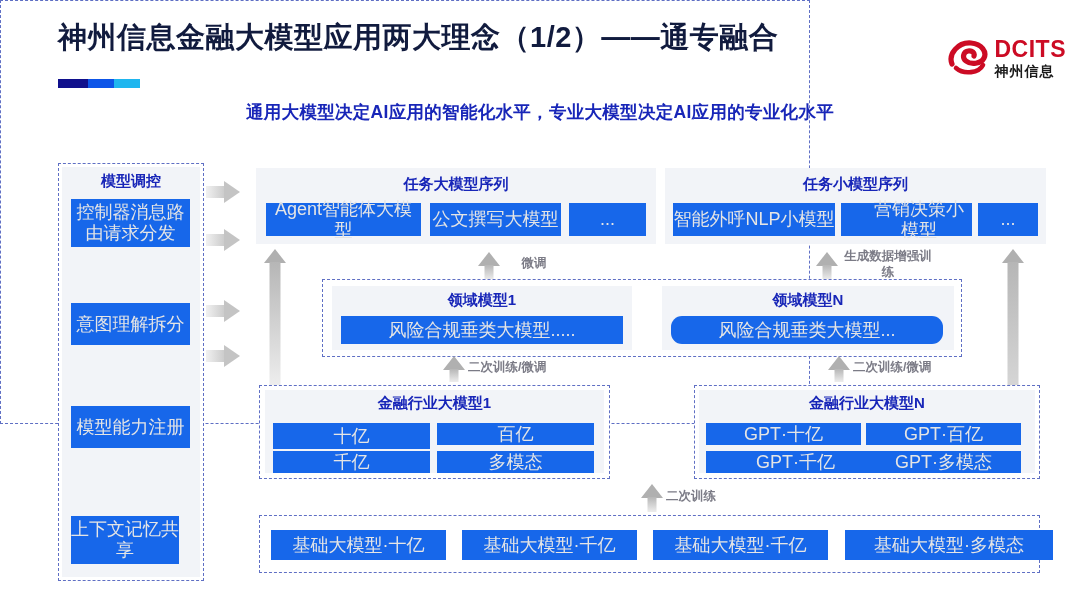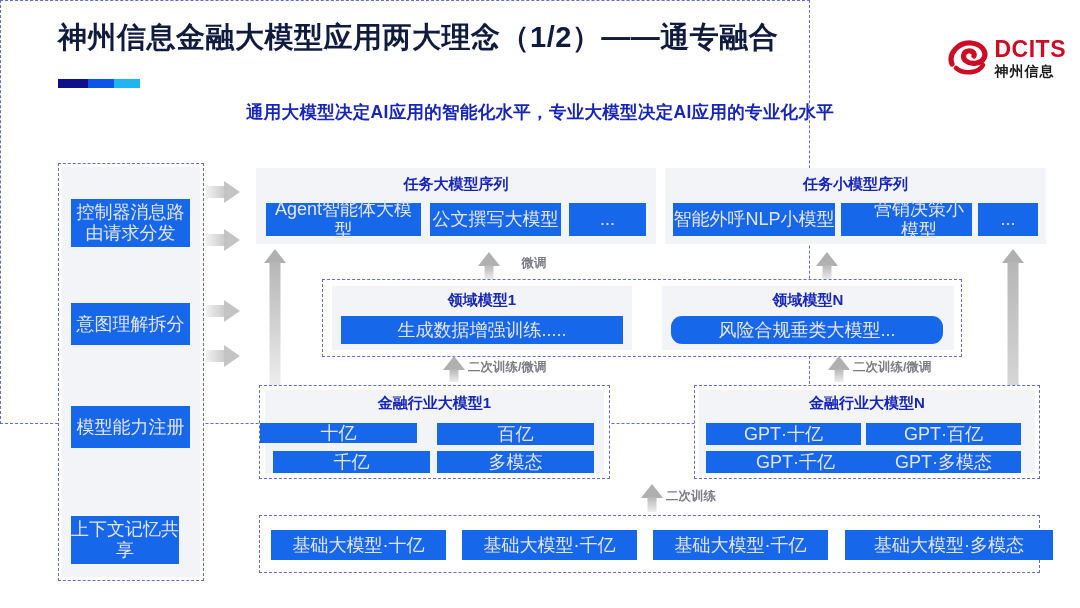--- a/index.html
+++ b/index.html
@@ -90,20 +90,21 @@
     <div class="logo-text">
       <span class="logo-en">DCITS</span>
       <span class="logo-cn">神州信息</span>
     </div>
   </div>
 
   <div class="subtitle">通用大模型决定AI应用的智能化水平，专业大模型决定AI应用的专业化水平</div>
 
   <div class="dashbox" id="left-panel-outer" style="left:58px; top:163px; width:146px; height:418px;"></div>
   <div class="panel" style="left:62px; top:167px; width:138px; height:410px;"></div>
+  <div class="grouptitle" style="left:58px; top:172px; width:146px;">模型调控</div>
 
   <div class="bluebox" style="left:71px; top:199px; width:119px; height:48px;">控制器消息路由请求分发</div>
   <div class="bluebox" style="left:71px; top:303px; width:119px; height:42px;">意图理解拆分</div>
   <div class="bluebox" style="left:71px; top:406px; width:119px; height:42px;">模型能力注册</div>
   <div class="bluebox" style="left:71px; top:516px; width:108px; height:48px;">上下文记忆共享</div>
 
   <div class="chev" style="left:206px; top:181px;">
     <span class="bar"></span>
       <span class="head"></span>
     </div>
@@ -142,52 +143,53 @@
   <div class="uparrow" style="left:478px; top:252px; width:22px; height:28px;">
     <span class="tip"></span>
     <span class="shaft" style="top:13px; width:9px; height:15px;"></span>
   </div>
   <div class="arrowlabel" style="left:504px; top:256px; width:60px;">微调</div>
 
   <div class="uparrow" style="left:816px; top:252px; width:22px; height:28px;">
     <span class="tip"></span>
     <span class="shaft" style="top:13px; width:9px; height:15px;"></span>
   </div>
+  <div class="arrowlabel" style="left:842px; top:249px; width:92px;">生成数据增强训练</div>
 
   <div class="uparrow" style="left:1000px; top:249px; width:26px; height:230px;">
     <span class="tip"></span>
     <span class="shaft" style="top:13px; width:11px; height:217px;"></span>
   </div>
 
   <div class="dashbox" style="left:322px; top:279px; width:640px; height:78px;"></div>
 
   <div class="panel" style="left:332px; top:286px; width:300px; height:64px;"></div>
   <div class="grouptitle" style="left:332px; top:291px; width:300px;">领域模型1</div>
-  <div class="bluebox" style="left:341px; top:316px; width:282px; height:28px;">生成数据增强训练.....</div>
+  <div class="bluebox" style="left:341px; top:316px; width:282px; height:28px;">风险合规垂类大模型.....</div>
 
   <div class="panel" style="left:662px; top:286px; width:292px; height:64px;"></div>
   <div class="grouptitle" style="left:662px; top:291px; width:292px;">领域模型N</div>
   <div class="bluebox" style="left:671px; top:316px; width:272px; height:28px;border-radius:11px;">风险合规垂类大模型...</div>
 
   <div class="uparrow" style="left:443px; top:356px; width:22px; height:26px;">
     <span class="tip"></span>
     <span class="shaft" style="top:13px; width:9px; height:13px;"></span>
   </div>
   <div class="arrowlabel" style="left:468px; top:360px; width:104px; text-align:left;">二次训练/微调</div>
 
   <div class="uparrow" style="left:828px; top:356px; width:22px; height:26px;">
     <span class="tip"></span>
     <span class="shaft" style="top:13px; width:9px; height:13px;"></span>
   </div>
   <div class="arrowlabel" style="left:853px; top:360px; width:104px; text-align:left;">二次训练/微调</div>
 
   <div class="dashbox" style="left:259px; top:385px; width:351px; height:94px;"></div>
   <div class="panel" style="left:265px; top:390px; width:339px; height:83px;"></div>
   <div class="grouptitle" style="left:265px; top:394px; width:339px;">金融行业大模型1</div>
-  <div class="bluebox" style="left:260px; top:423px; width:157px; height:20px;">十亿</div>
+  <div class="bluebox" style="left:273px; top:423px; width:157px; height:26px;">十亿</div>
   <div class="bluebox" style="left:437px; top:423px; width:157px; height:22px;">百亿</div>
   <div class="bluebox" style="left:273px; top:451px; width:157px; height:22px;">千亿</div>
   <div class="bluebox" style="left:437px; top:451px; width:157px; height:22px;text-align:center;">多模态</div>
 
   <div class="dashbox" style="left:694px; top:385px; width:346px; height:94px;"></div>
   <div class="panel" style="left:699px; top:390px; width:336px; height:83px;"></div>
   <div class="grouptitle" style="left:699px; top:394px; width:336px;">金融行业大模型N</div>
   <div class="bluebox" style="left:706px; top:423px; width:155px; height:22px;">GPT·十亿</div>
   <div class="bluebox" style="left:866px; top:423px; width:155px; height:22px;">GPT·百亿</div>
   <div class="bluebox" style="left:706px; top:451px; width:179px; height:22px;">GPT·千亿</div>

